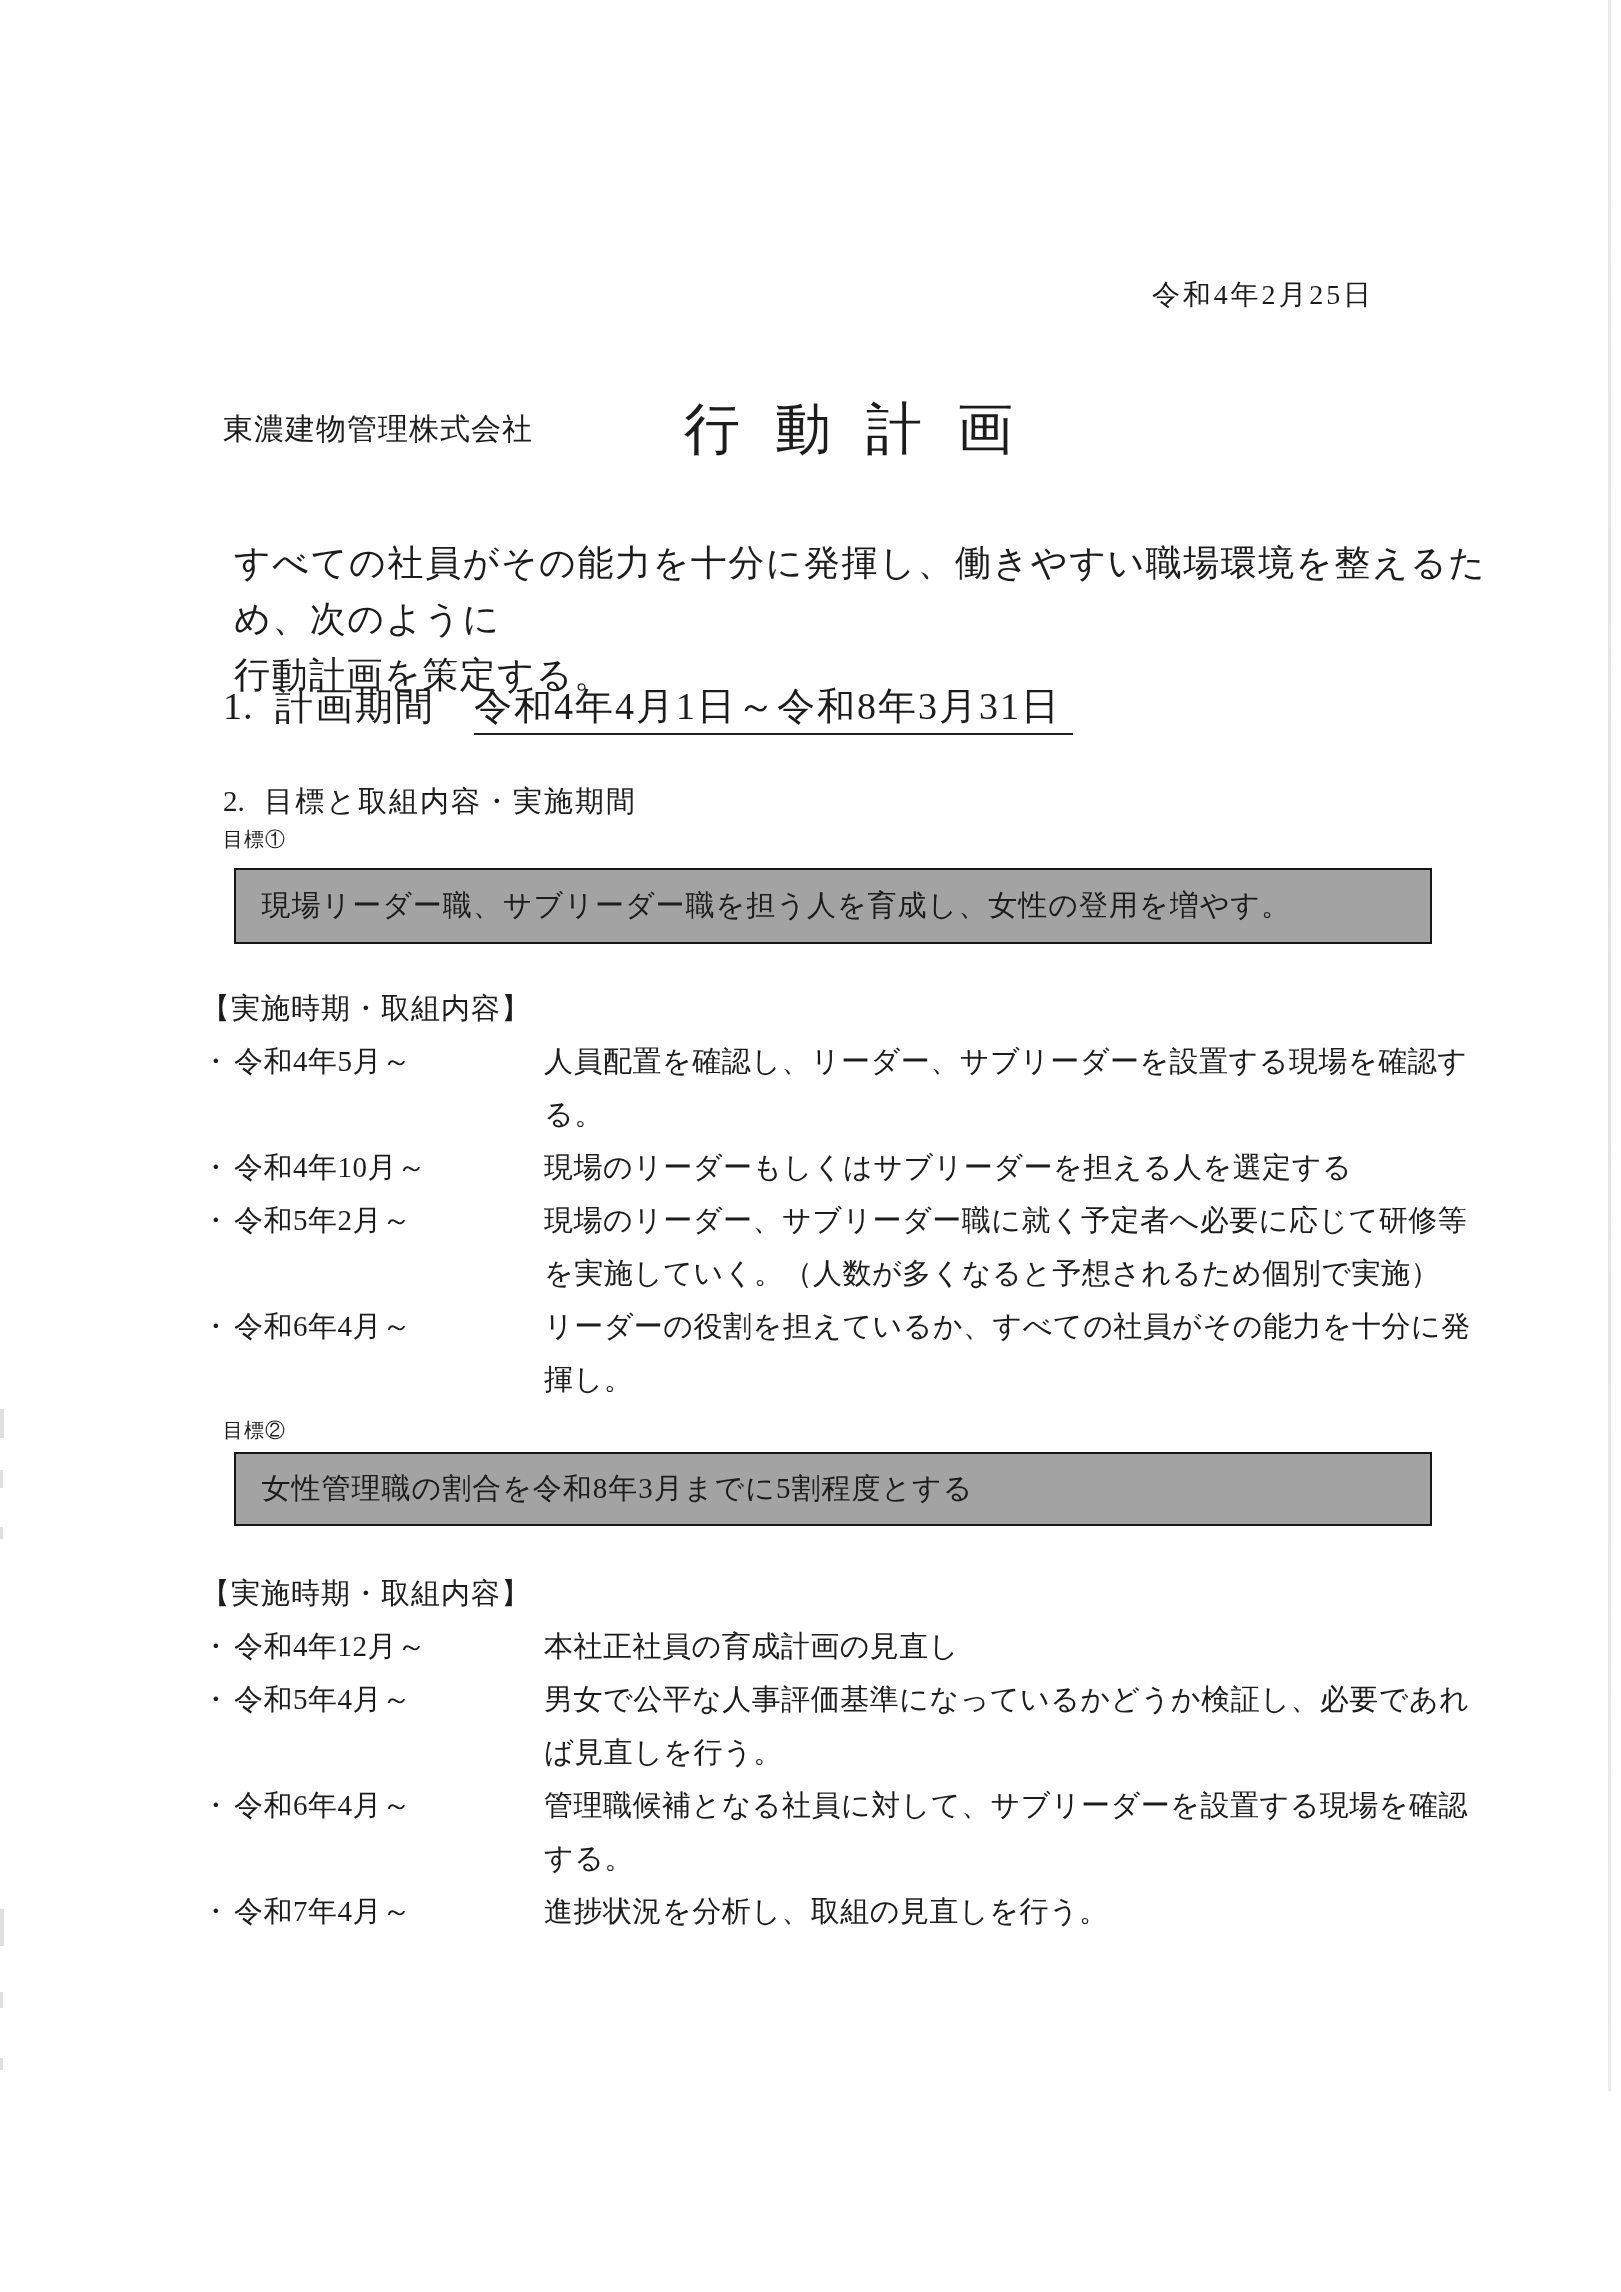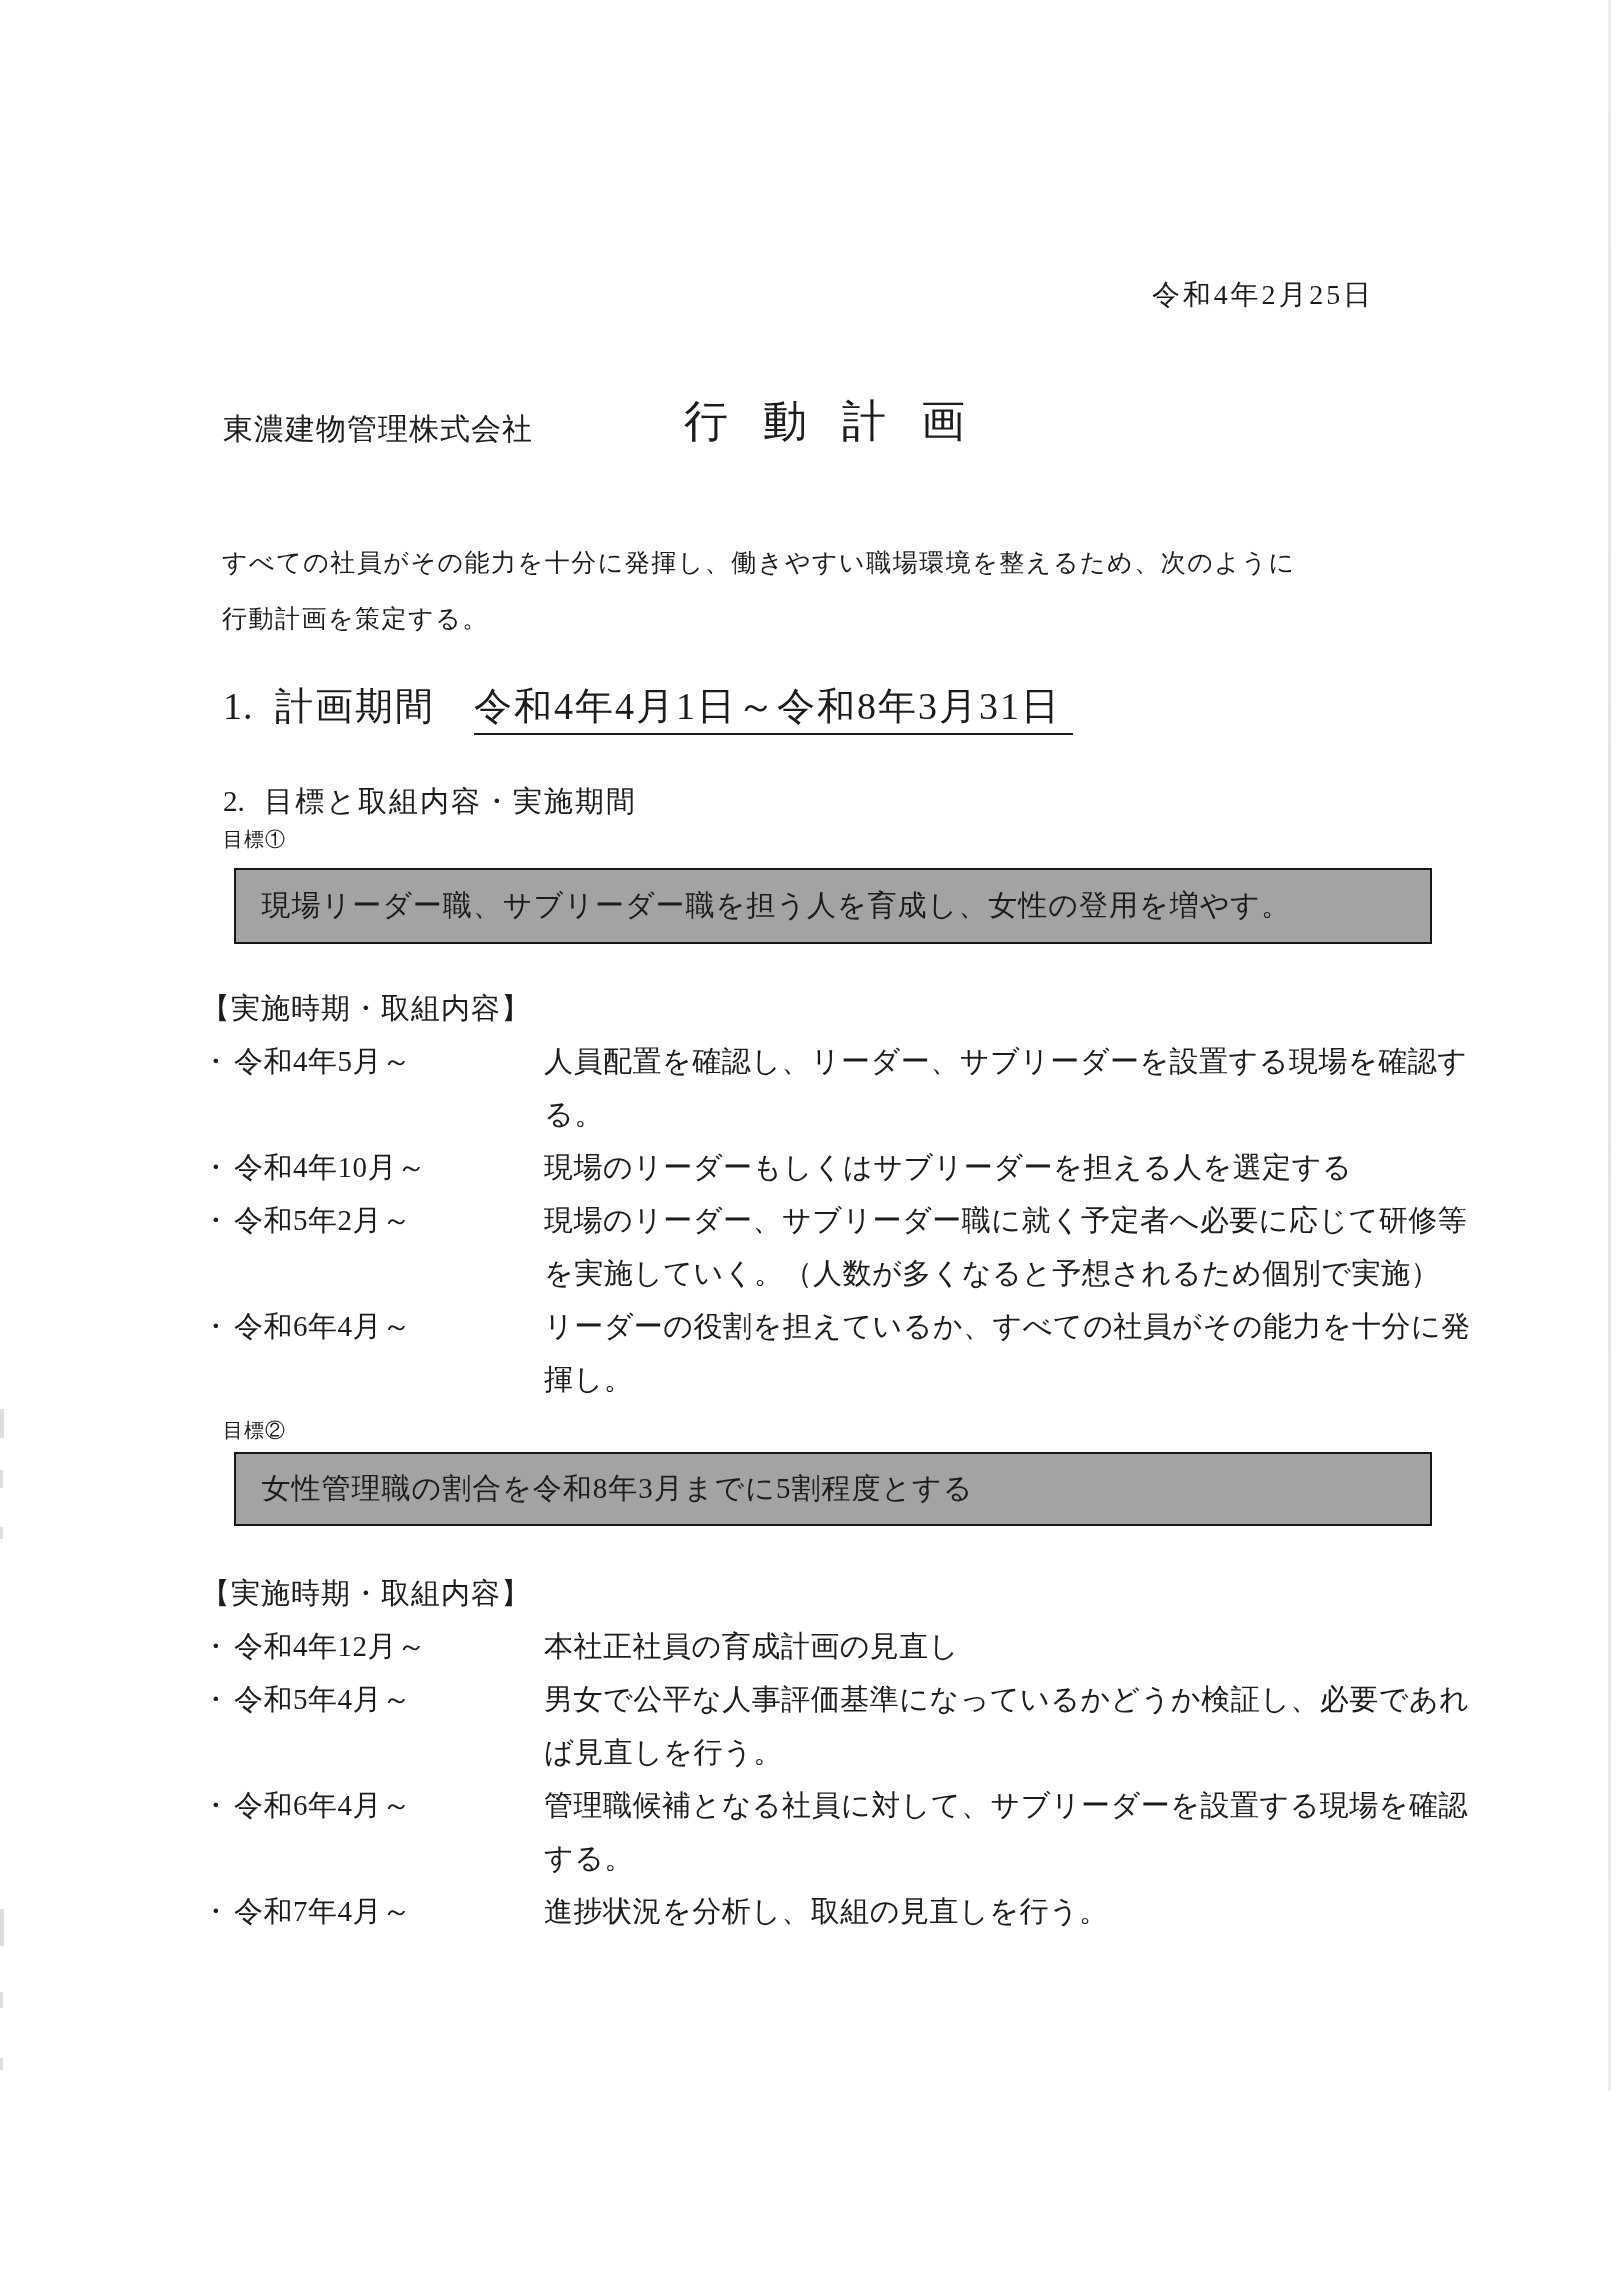--- a/index.html
+++ b/index.html
@@ -30,25 +30,25 @@
   .doc-date{
     position:absolute; top:276px; right:247px;
     font-size:28px; letter-spacing:2.9px; white-space:nowrap;
   }
   .company{
     position:absolute; left:223px; top:409px;
     font-size:30px; letter-spacing:1px; white-space:nowrap;font-family:Liberation Serif, serif;
   }
   .doc-title{
     position:absolute; left:684px; top:392px;
-    font-size:44px; letter-spacing:35px; white-space:nowrap; font-weight:500;
+    font-size:56px; letter-spacing:35px; white-space:nowrap; font-weight:500;
   }
   .intro{
-    position:absolute; left:222px; top:535px; width:1294px;
-    font-size:25px; letter-spacing:1.5px; line-height:56px;
+    position:absolute; left:234px; top:535px; width:1294px;
+    font-size:36px; letter-spacing:1.5px; line-height:56px;
   }
   .plan-period{
     position:absolute; left:223px; top:681px;
     font-size:38px; letter-spacing:1px; white-space:nowrap;
   }
   .plan-period .num{margin-right:21.6px;}
   .plan-period .lbl{letter-spacing:2px;}
   .plan-period .val{
     margin-left:39px; letter-spacing:2px;
     border-bottom:2px solid #1e1e1e; padding-bottom:5.9px; padding-right:11.8px;

